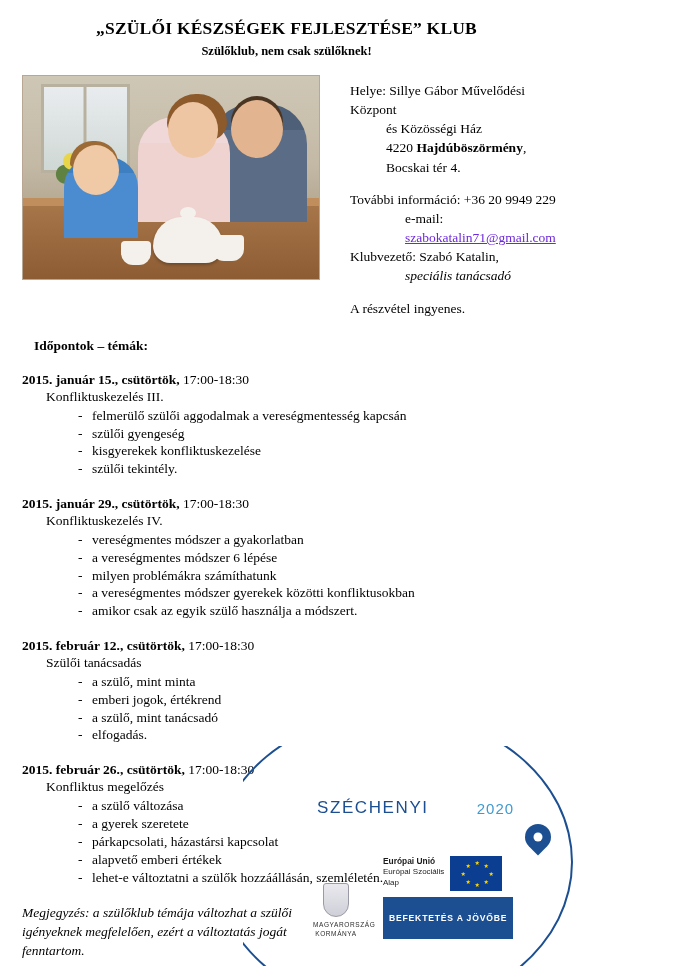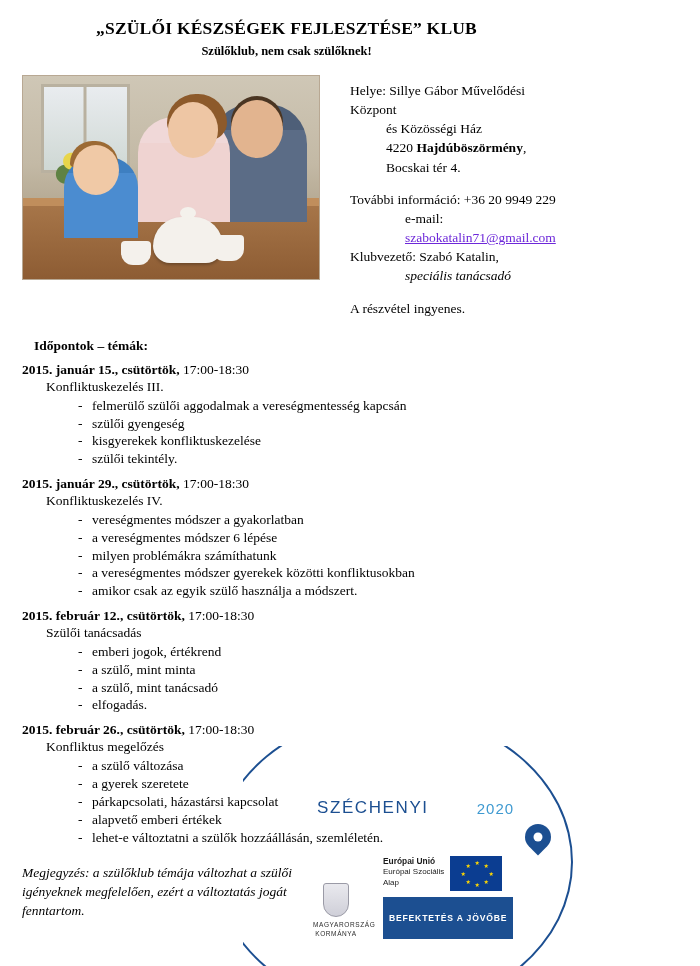--- a/index.html
+++ b/index.html
@@ -167,21 +167,21 @@
   }
   .bold { font-weight: bold; }
   .ital { font-style: italic; }
 
   
   .sched-heading {
     font-size: 13.5px;
     font-weight: bold;
     margin: 20px 0 0 12px;
   }
-  .session { margin-top: 8px; }
+  .session { margin-top: 18px; }
   .session-date {
     font-size: 13.5px;
     font-weight: bold;
   }
   .session-date .time { font-weight: normal; }
   .session-topic {
     font-size: 13.5px;
     margin-left: 24px;
     margin-top: 1px;
   }
@@ -404,22 +404,22 @@
       <li>milyen problémákra számíthatunk</li>
       <li>a vereségmentes módszer gyerekek közötti konfliktusokban</li>
       <li>amikor csak az egyik szülő használja a módszert.</li>
     </ul>
   </div>
 
   <div class="session">
     <div class="session-date"><span>2015. február 12., csütörtök, </span><span class="time">17:00-18:30</span></div>
     <div class="session-topic">Szülői tanácsadás</div>
     <ul class="bullets">
+      <li>a szülő, mint minta</li>
       <li>emberi jogok, értékrend</li>
-      <li>a szülő, mint minta</li>
       <li>a szülő, mint tanácsadó</li>
       <li>elfogadás.</li>
     </ul>
   </div>
 
   <div class="session">
     <div class="session-date"><span>2015. február 26., csütörtök, </span><span class="time">17:00-18:30</span></div>
     <div class="session-topic">Konfliktus megelőzés</div>
     <ul class="bullets">
       <li>a szülő változása</li>

